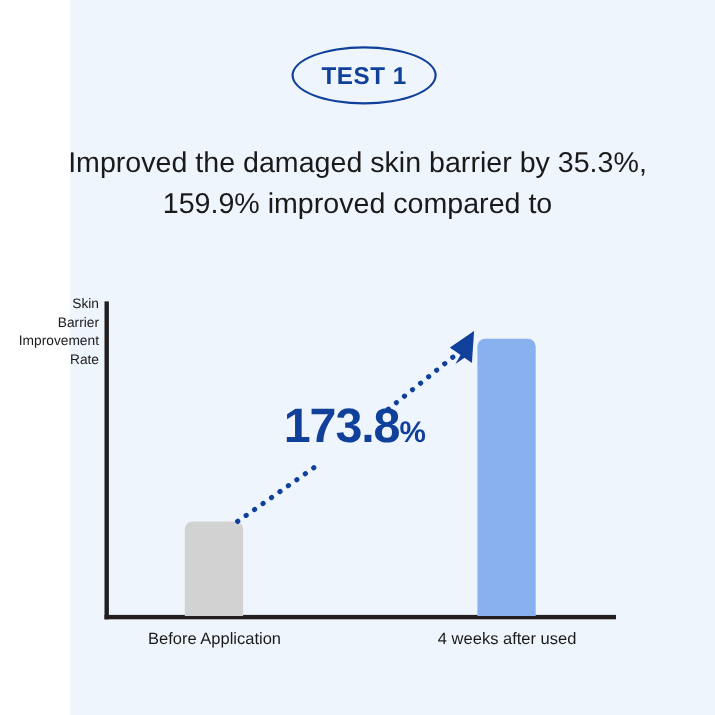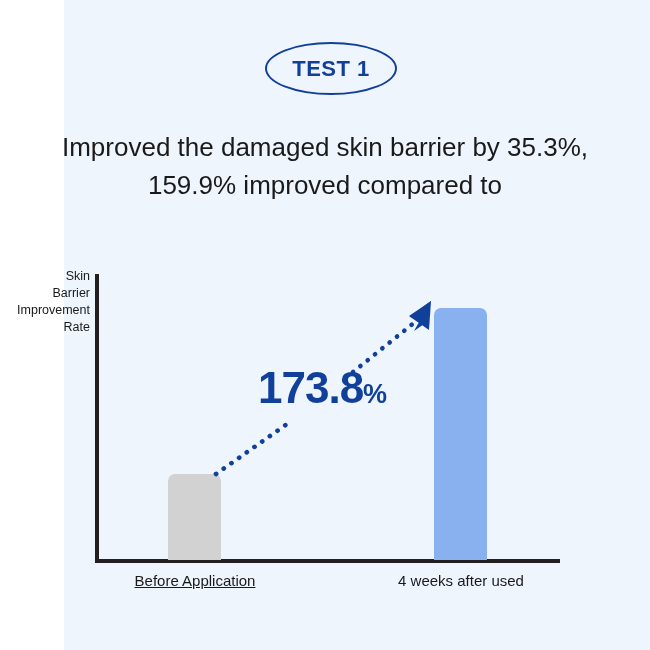--- a/index.html
+++ b/index.html
@@ -113,21 +113,21 @@
     background: #89b1f0;
   }
   .bar-label {
     position: absolute;
     top: 571px;
     color: #1a1a1a;
     font-size: 15px;
     text-align: center;
     line-height: 20px;
   }
-  #label-before { left: 104px; width: 182px; text-decoration: underline; }
+  #label-before { left: 104px; width: 182px; }
   #label-after  { left: 370px; width: 182px; }
   
   #annotation {
     position: absolute;
     left: 258px;
     top: 366px;
     color: #11409b;
     font-weight: bold;
     line-height: 1;
     white-space: nowrap;

